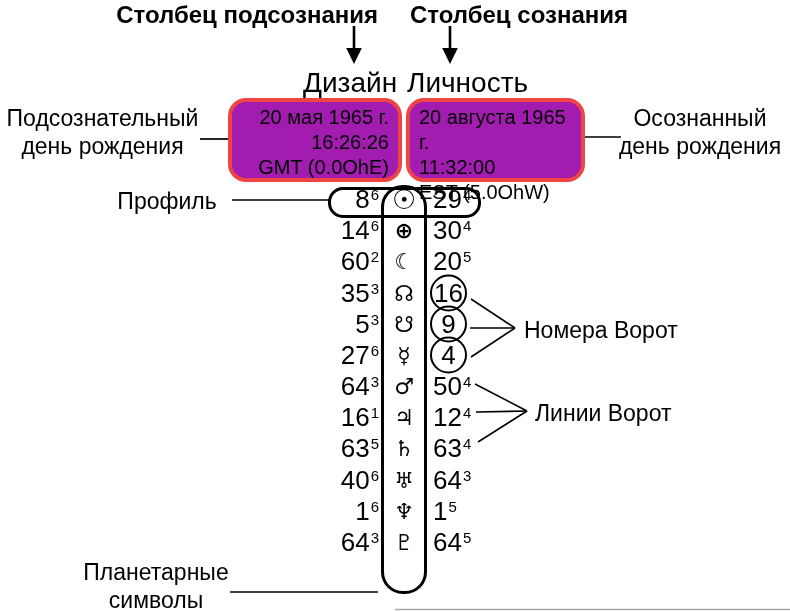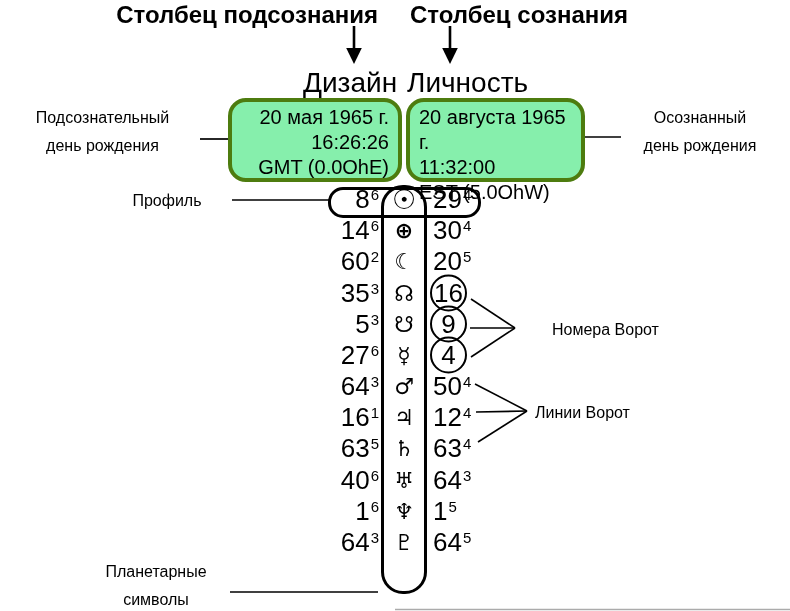--- a/index.html
+++ b/index.html
@@ -2,24 +2,24 @@
 <html><head>
 <meta charset="utf-8">
 <style>
   html,body { margin:0; padding:0; background:#fff; }
   .canvas {
     position:relative; width:790px; height:611px; background:#ffffff;
     font-family:"Liberation Sans", sans-serif; color:#000; overflow:hidden;
   }
   .hdr { position:absolute; font-weight:bold; font-size:24px; text-align:right; white-space:nowrap; z-index:3; }
   .coltitle { position:absolute; font-size:28px; text-align:center; white-space:nowrap; z-index:3; }
-  .label { position:absolute; font-size:16px; text-align:center; line-height:28px; z-index:3; }
+  .label { position:absolute; font-size:23px; text-align:center; line-height:28px; z-index:3; }
   .datebox {
     position:absolute; top:98px; height:84px; box-sizing:border-box;
-    border:4px solid #4d7c0f; border-radius:18px; background:#86efac;
+    border:4px solid #ef4444; border-radius:18px; background:#a21caf;
     font-size:20px; line-height:25px; padding-top:3px; z-index:2;
   }
   .datebox.design { left:228px; width:174px; text-align:right; padding-right:9px; padding-left:4px; }
   .datebox.personality { left:406px; width:179px; text-align:left; padding-left:9px; padding-right:4px; }
   .outline-mid {
     position:absolute; left:381px; top:185px; width:46px; height:409px; box-sizing:border-box;
     border:3.5px solid #000; border-radius:22px; z-index:1;
   }
   .outline-profile {
     position:absolute; left:328px; top:187px; width:153px; height:31px; box-sizing:border-box;
@@ -69,21 +69,21 @@
 
   <div class="label" style="left:0; top:104px; width:205px;">
     <span>Подсознательный</span><br>
     <span>день рождения</span>
   </div>
   <div class="label" style="left:610px; top:104px; width:180px;">
     <span>Осознанный</span><br>
     <span>день рождения</span>
   </div>
   <div class="label" style="left:112px; top:187px; width:110px;">Профиль</div>
-  <div class="label" style="left:524px; top:316px; width:170px; text-align:left;margin-left:28px;">Номера Ворот</div>
+  <div class="label" style="left:524px; top:316px; width:170px; text-align:left;">Номера Ворот</div>
   <div class="label" style="left:535px; top:399px; width:150px; text-align:left;">Линии Ворот</div>
   <div class="label" style="left:50px; top:558px; width:212px;">
     <span>Планетарные</span><br>
     <span>символы</span>
   </div>
 
   <div class="outline-profile"></div>
   <div class="outline-mid"></div>
 
   <div class="rows" id="planet-rows">

